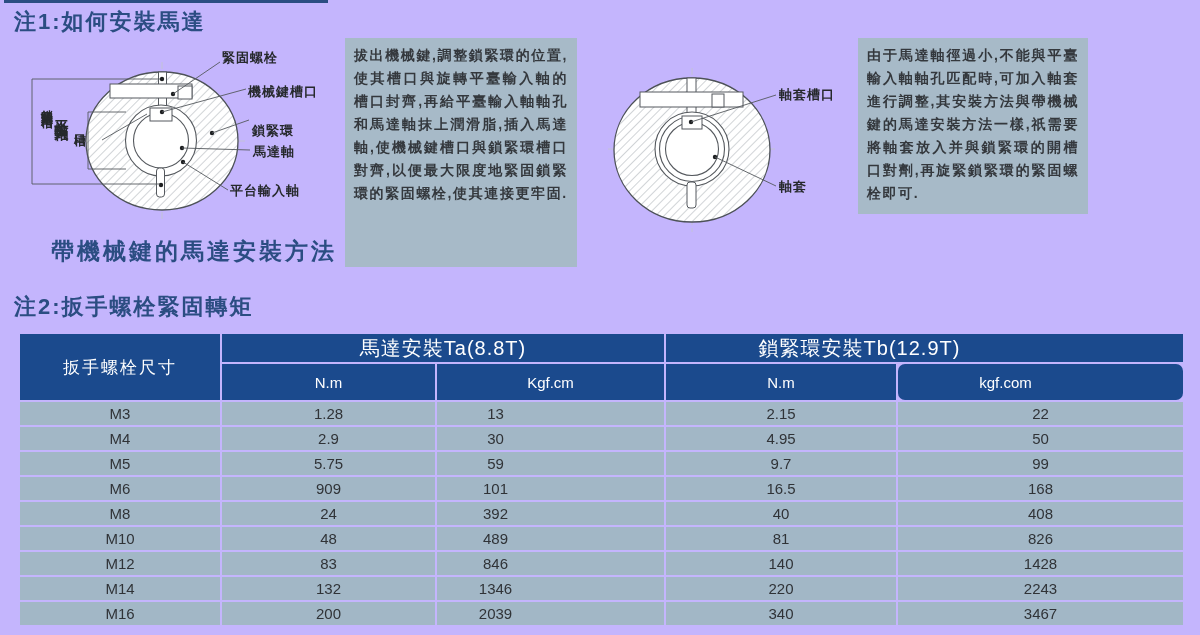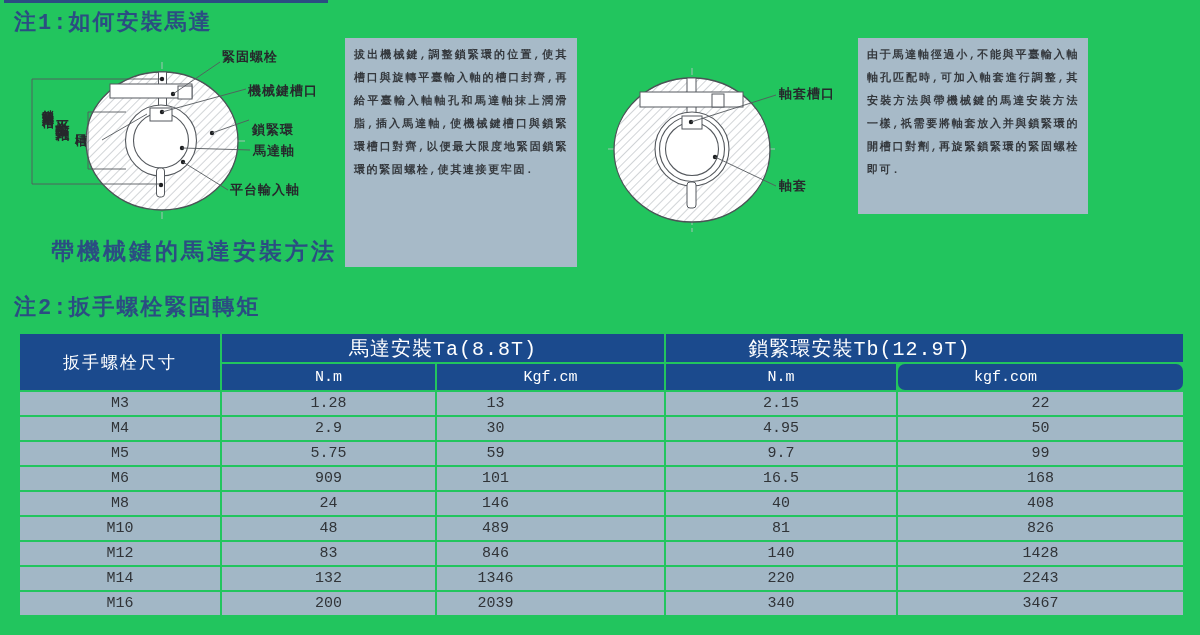--- a/index.html
+++ b/index.html
@@ -1,32 +1,32 @@
 <!DOCTYPE html>
 <html><head>
 <meta charset="utf-8">
 <style>
   html,body { margin:0; padding:0; background:#fff; }
   .page {
     position:relative; width:1200px; height:635px; overflow:hidden;
-    background:#22c55e;
-    font-family:Liberation Mono, monospace;
+    background:#c4b5fd;
+    font-family:Liberation Sans, sans-serif;
   }
   .top-strip { position:absolute; left:4px; top:0; width:324px; height:3px; background:#2b4d82; }
 
   .note-title {
     position:absolute; margin:0; color:#2b4d82; font-weight:bold;
     font-size:22px; letter-spacing:2px; white-space:nowrap;
   }
   #note1 { left:14px; top:7px; }
   #note2 { left:14px; top:292px; }
 
   .panel {
     position:absolute; background:#a7bac8; color:#34383d;
-    font-size:11px; line-height:23px; letter-spacing:1.6px;
+    font-size:14px; line-height:23px; letter-spacing:1.6px;
     font-weight:600; padding:6px 9px; box-sizing:border-box;
     text-align:justify;
   }
   #panel-key   { left:345px; top:38px;  width:232px; height:229px; }
   #panel-sleeve{ left:858px; top:38px;  width:230px; height:176px; }
 
   .caption {
     position:absolute; margin:0; color:#2b4d82; font-weight:bold;
     font-size:23px; letter-spacing:3px; text-align:center; white-space:nowrap;
   }
@@ -51,21 +51,21 @@
   }
   .torque-table th, .torque-table td {
     text-align:center; vertical-align:middle; padding:0; overflow:hidden; white-space:nowrap;
   }
   .torque-table thead th {
     background:#1b4a8d; color:#fff; font-weight:normal;
   }
   th.size-h   { font-size:17px; letter-spacing:2px; }
   th.group-h  { font-size:20px; letter-spacing:1px; height:28px; }
   th.group-h.tb { padding-right:130px; }
-  th.unit-h   { font-size:15px; height:26px; }
+  th.unit-h   { font-size:15px; height:36px; }
   th.unit-h.u3 { padding-right:70px;border-radius:7px; }
   .torque-table tbody td {
     background:#a2b7c6; color:#303337; font-size:15px; height:23px; line-height:23px;
   }
   .torque-table tbody td.c2 { padding-right:110px; }
   .torque-table tbody td.c4 { }
 </style>
 </head>
 <body>
 
@@ -212,21 +212,21 @@
         <tr>
           <td class="c0">M6</td>
           <td class="c1">909</td>
           <td class="c2">101</td>
           <td class="c3">16.5</td>
           <td class="c4">168</td>
         </tr>
         <tr>
           <td class="c0">M8</td>
           <td class="c1">24</td>
-          <td class="c2">146</td>
+          <td class="c2">392</td>
           <td class="c3">40</td>
           <td class="c4">408</td>
         </tr>
         <tr>
           <td class="c0">M10</td>
           <td class="c1">48</td>
           <td class="c2">489</td>
           <td class="c3">81</td>
           <td class="c4">826</td>
         </tr>

